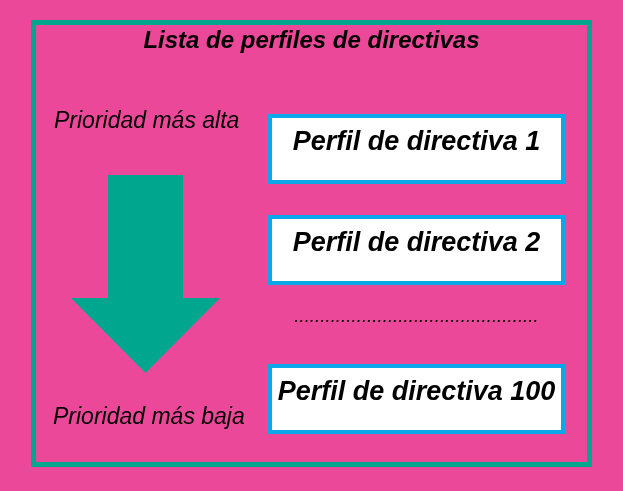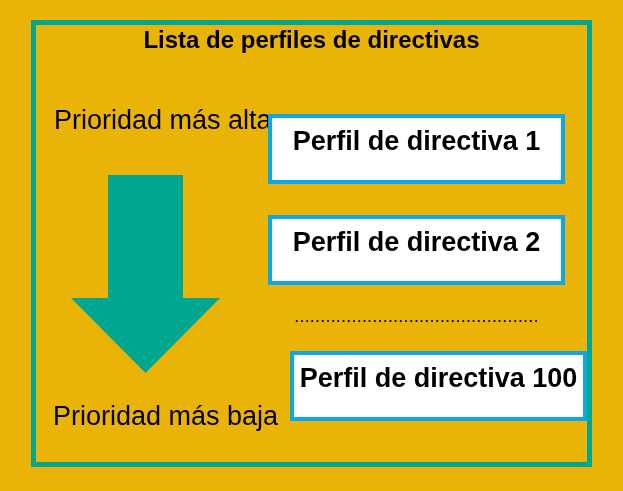--- a/index.html
+++ b/index.html
@@ -12,42 +12,43 @@
   html, body { background: #ffffff; }
   body {
     width: 623px; height: 491px;
     font-family: "Liberation Sans", "DejaVu Sans", sans-serif;
     color: var(--text);
     overflow: hidden;
   }
   .canvas {
     position: relative;
     width: 623px; height: 491px;
-    background: #eab308;
+    background: #ec4899;
+    font-style: italic;
   }
   .frame {
     position: absolute;
     left: 31px; top: 20px;
     width: 561px; height: 447px;
     border: 5px solid var(--frame);
     background: transparent;
   }
   .title {
     position: absolute;
     left: 31px; top: 26px;
     width: 561px;
     text-align: center;
     font-size: 24px;
     font-weight: bold;
     line-height: 28px;
     white-space: nowrap;
   }
   .priority-label {
     position: absolute;
-    font-size: 27px;
+    font-size: 23px;
     font-weight: normal;
     line-height: 26px;
     white-space: nowrap;
   }
   .priority-label.high { left: 54px; top: 107px; }
   .priority-label.low  { left: 53px; top: 403px; }
   .arrow {
     position: absolute;
     left: 71px; top: 175px;
     width: 149px; height: 198px;
@@ -62,21 +63,21 @@
     background: #ffffff;
     text-align: center;
     padding-top: 10px;
     font-size: 27px;
     font-weight: bold;
     line-height: 26px;
     white-space: nowrap;
   }
   .box-1   { top: 114px; }
   .box-2   { top: 215px; text-align: center; }
-  .box-100 { top: 351px; margin-left: 22px; }
+  .box-100 { top: 364px; }
   .ellipsis {
     position: absolute;
     left: 268px; top: 307px;
     width: 297px;
     text-align: center;
     font-size: 18px;
     line-height: 18px;
     letter-spacing: 0.2px;
     color: var(--text);
     white-space: nowrap;

